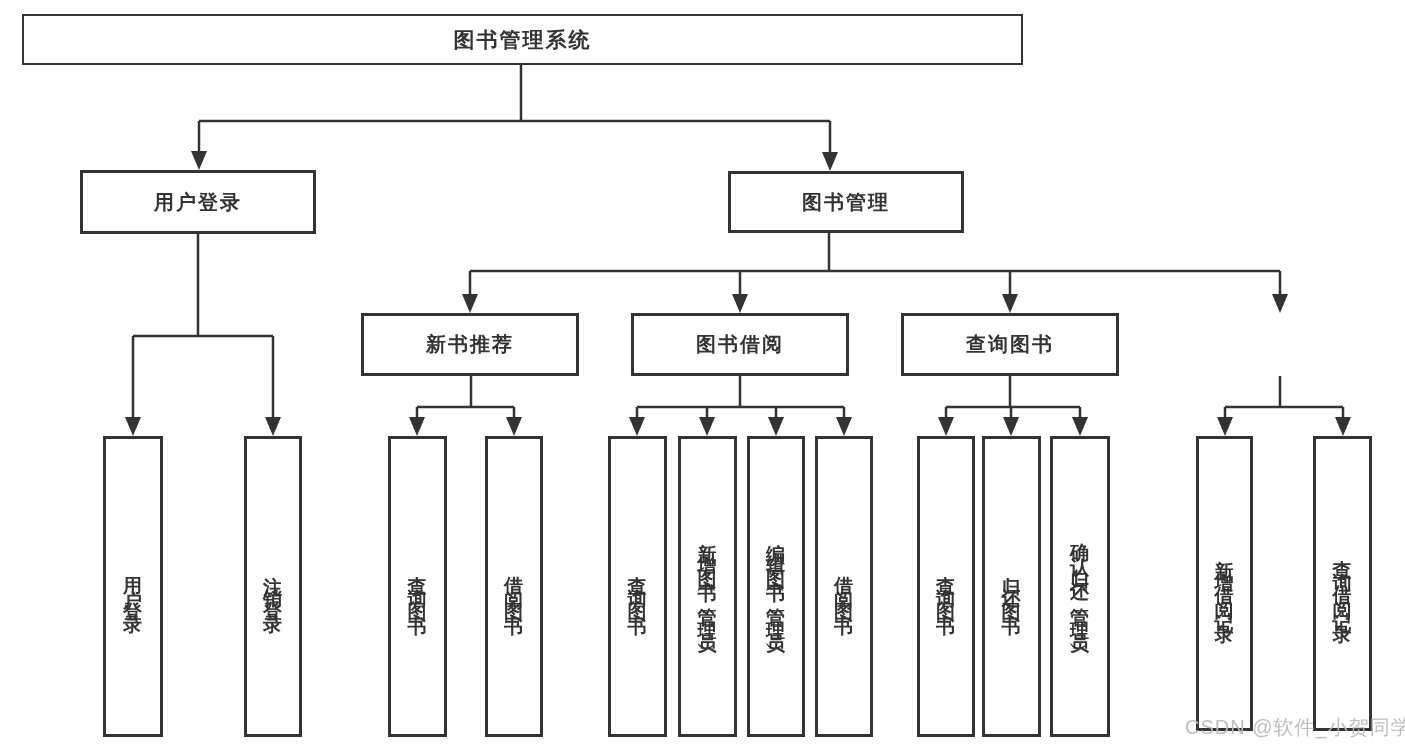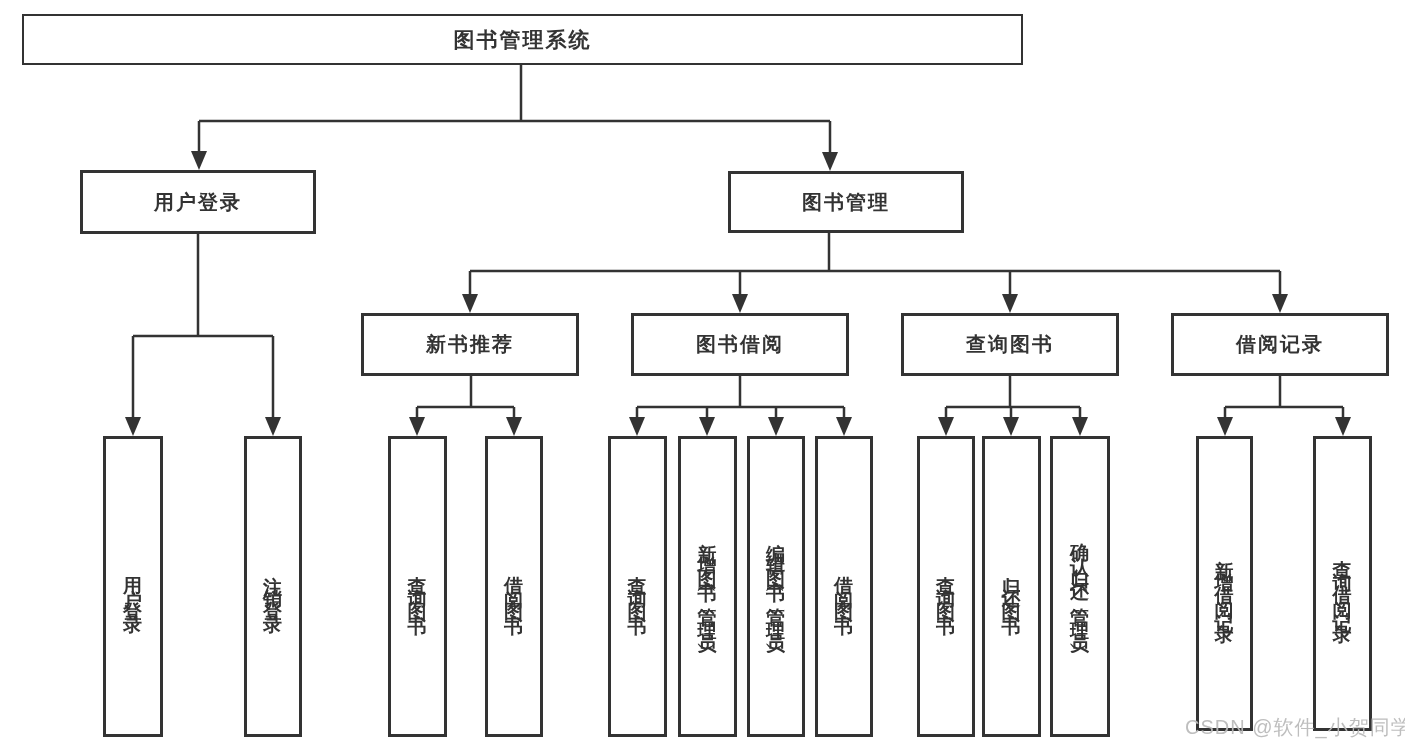--- a/index.html
+++ b/index.html
@@ -133,23 +133,20 @@
 
   <div class="node lvl3 n-nb">
     <span class="hlabel">新书推荐</span>
   </div>
   <div class="node lvl3 n-bb">
     <span class="hlabel">图书借阅</span>
   </div>
   <div class="node lvl3 n-cb">
     <span class="hlabel">查询图书</span>
   </div>
-  <div class="node lvl3 n-br">
-    <span class="hlabel">借阅记录</span>
-  </div>
 
   <div class="node leaf lf-login">
     <span class="vlabel">用户登录</span>
   </div>
   <div class="node leaf lf-logout">
     <span class="vlabel">注销登录</span>
   </div>
   <div class="node leaf lf-nbq">
     <span class="vlabel">查询图书</span>
   </div>

